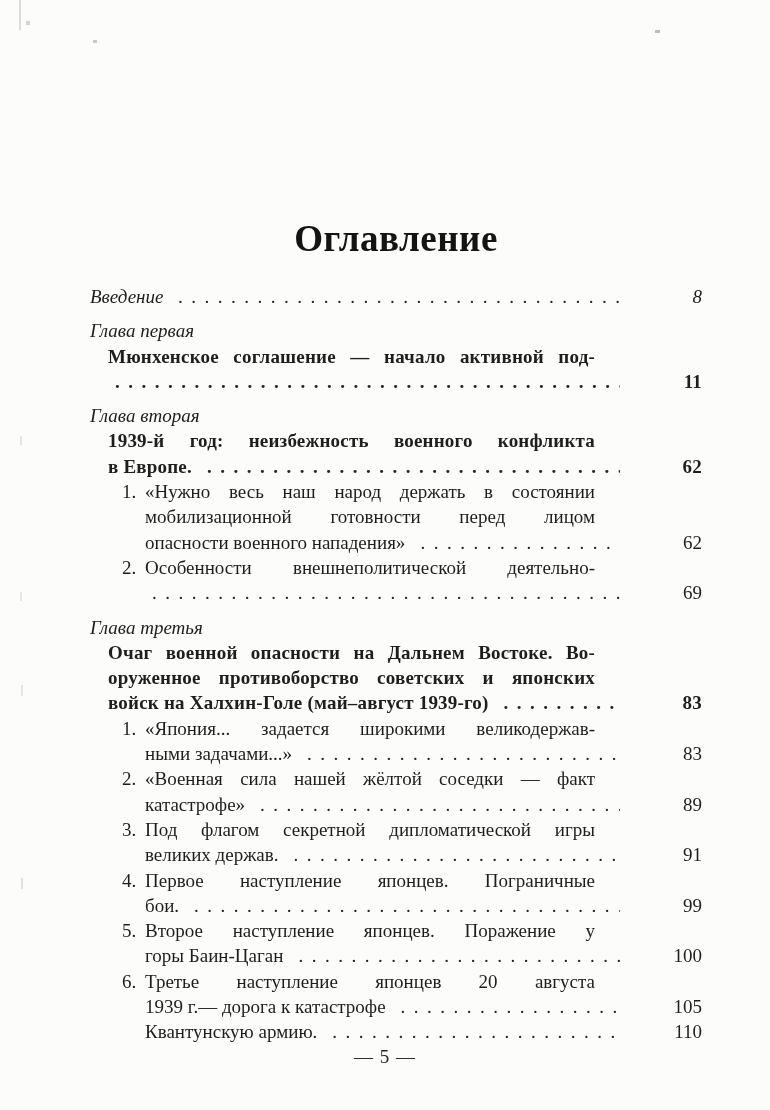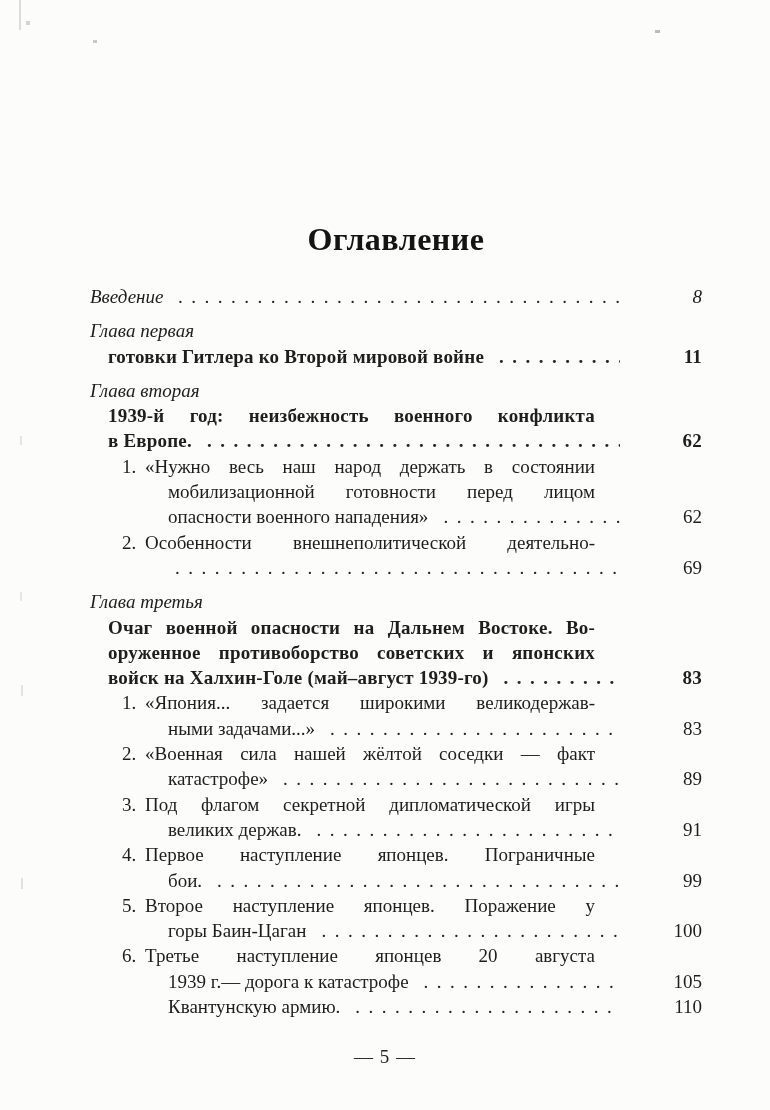--- a/index.html
+++ b/index.html
@@ -5,30 +5,30 @@
   html,body{margin:0;padding:0;background:#e9e9e7;}
   .page{
     position:relative;width:770px;height:1110px;margin:0 auto;
     background:#fcfcfb;overflow:hidden;
     font-family:"Liberation Serif","DejaVu Serif",serif;
     color:#1e1e1e;
     -webkit-font-smoothing:antialiased;
   }
   .content{position:absolute;left:90px;top:220px;width:612px;}
   .doc-title{
-    font-size:32px;font-weight:bold;line-height:38px;
+    font-size:37px;font-weight:bold;line-height:38px;
     text-align:center;letter-spacing:.5px;color:#141414;
     margin:0 0 26px 0;
   }
   .line{font-size:19px;line-height:25.3px;}
   .it{font-style:italic;}
   .b{font-weight:bold;letter-spacing:.2px;}
   .l1{margin-left:18px;}
   .l2{margin-left:32px;}
-  .l3{margin-left:78px;}
+  .l3{margin-left:55px;}
   .jl{text-align:justify;text-align-last:justify;margin-right:107px;}
   .hd{margin-top:9px;}
   .dotrow{display:flex;align-items:baseline;gap:8px;}
   .txt{white-space:nowrap;}
   .num{display:inline-block;width:23px;}
   .dots{
     flex:1 1 auto;overflow:hidden;white-space:nowrap;
     letter-spacing:8.5px;margin:0 24px 0 7px;color:#262626;
     font-size:19px;
   }
@@ -57,22 +57,22 @@
 
     <h1 class="doc-title">Оглавление</h1>
 
     <div class="line it dotrow">
       <span class="txt">Введение</span>
       <span class="dots">......................................................................</span>
       <span class="pg">8</span>
     </div>
 
     <div class="line it hd">Глава первая</div>
+    <div class="line b l1 jl">Мюнхенское соглашение — начало активной под-</div>
     <div class="line b l1 dotrow">
-      <span class="txt">готовки Гитлера ко Второй мировой войне</span>
       <span class="dots">......................................................................</span>
       <span class="pg">11</span>
     </div>
 
     <div class="line it hd">Глава вторая</div>
     <div class="line b l1 jl">1939-й год: неизбежность военного конфликта</div>
     <div class="line b l1 dotrow">
       <span class="txt">в Европе.</span>
       <span class="dots">......................................................................</span>
       <span class="pg">62</span>

